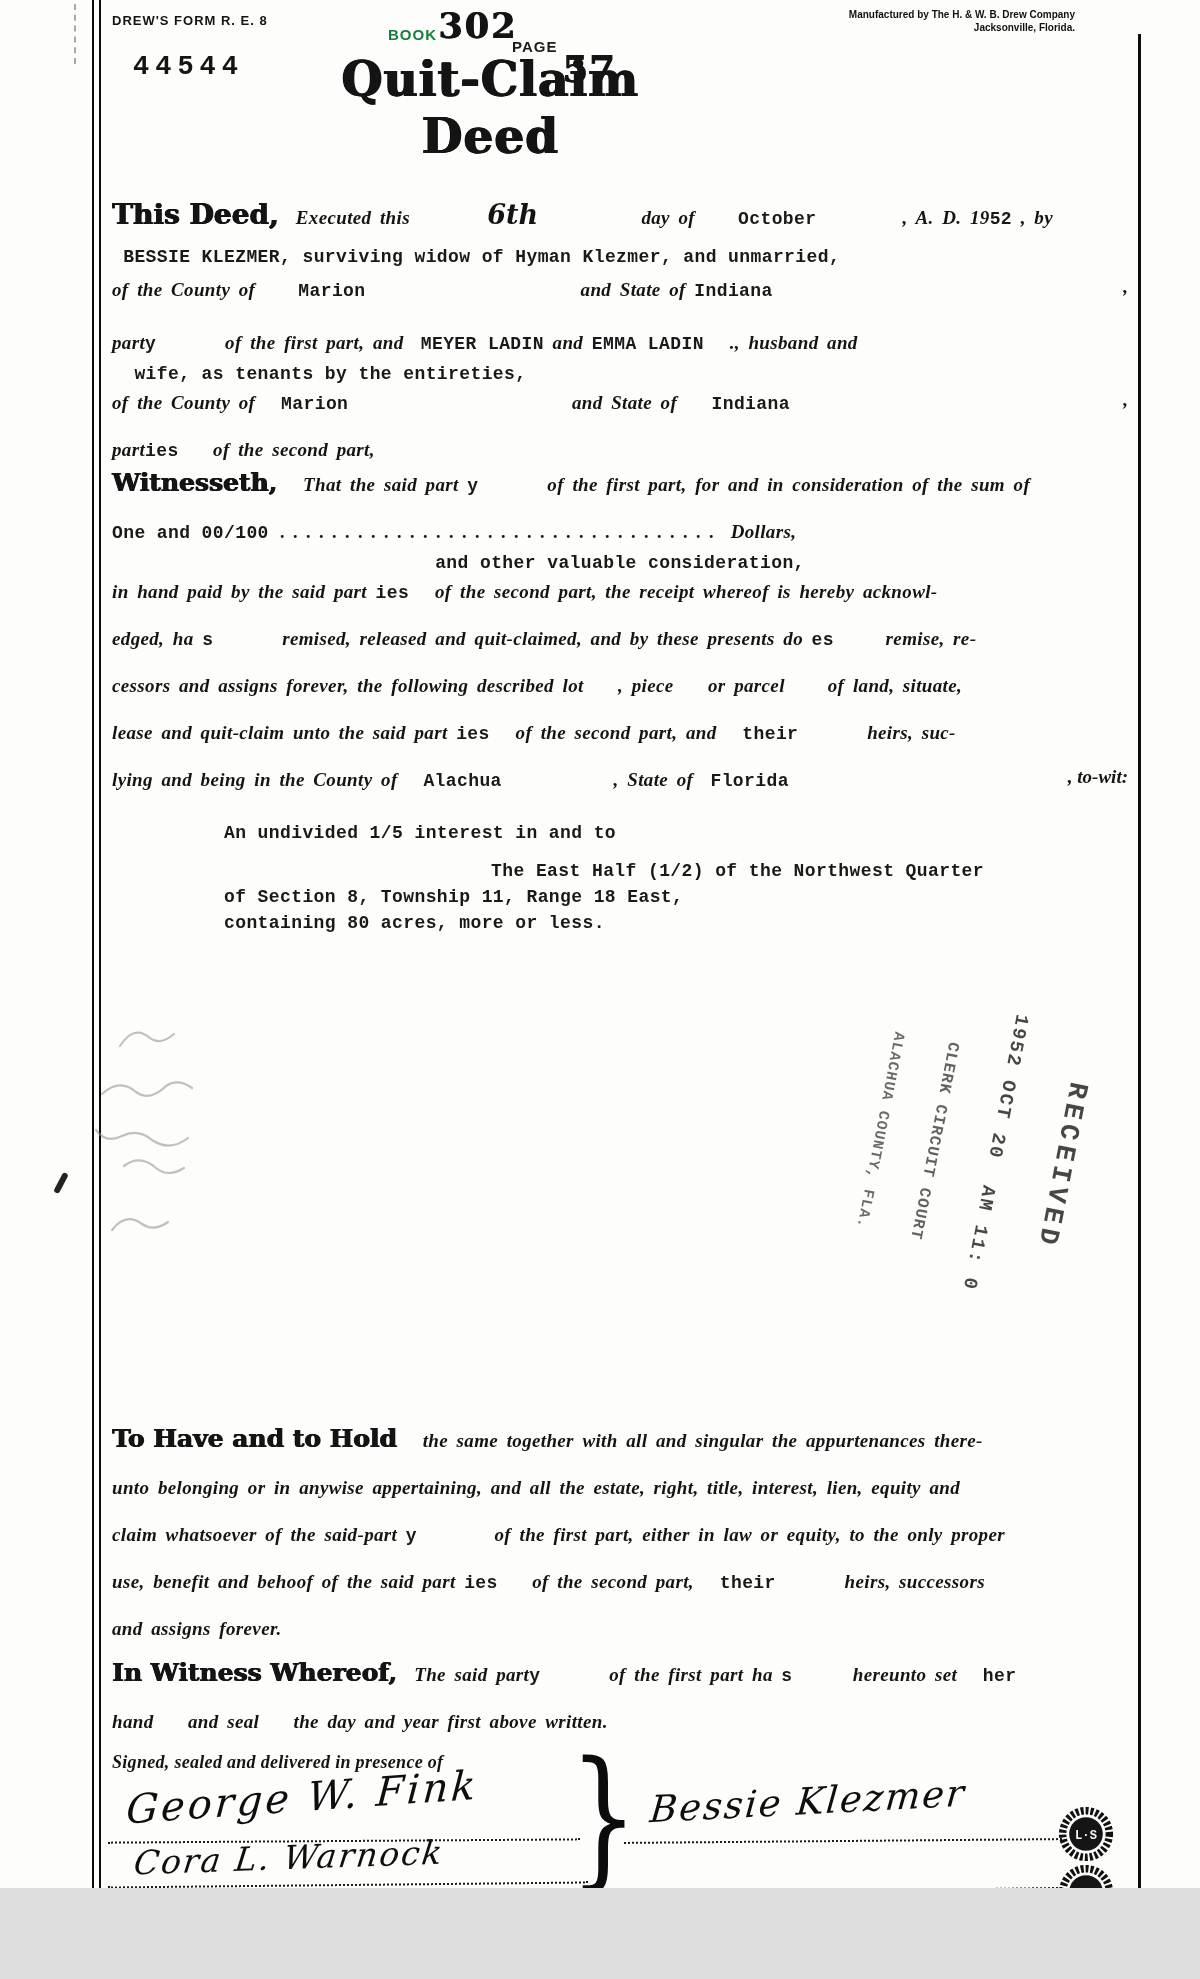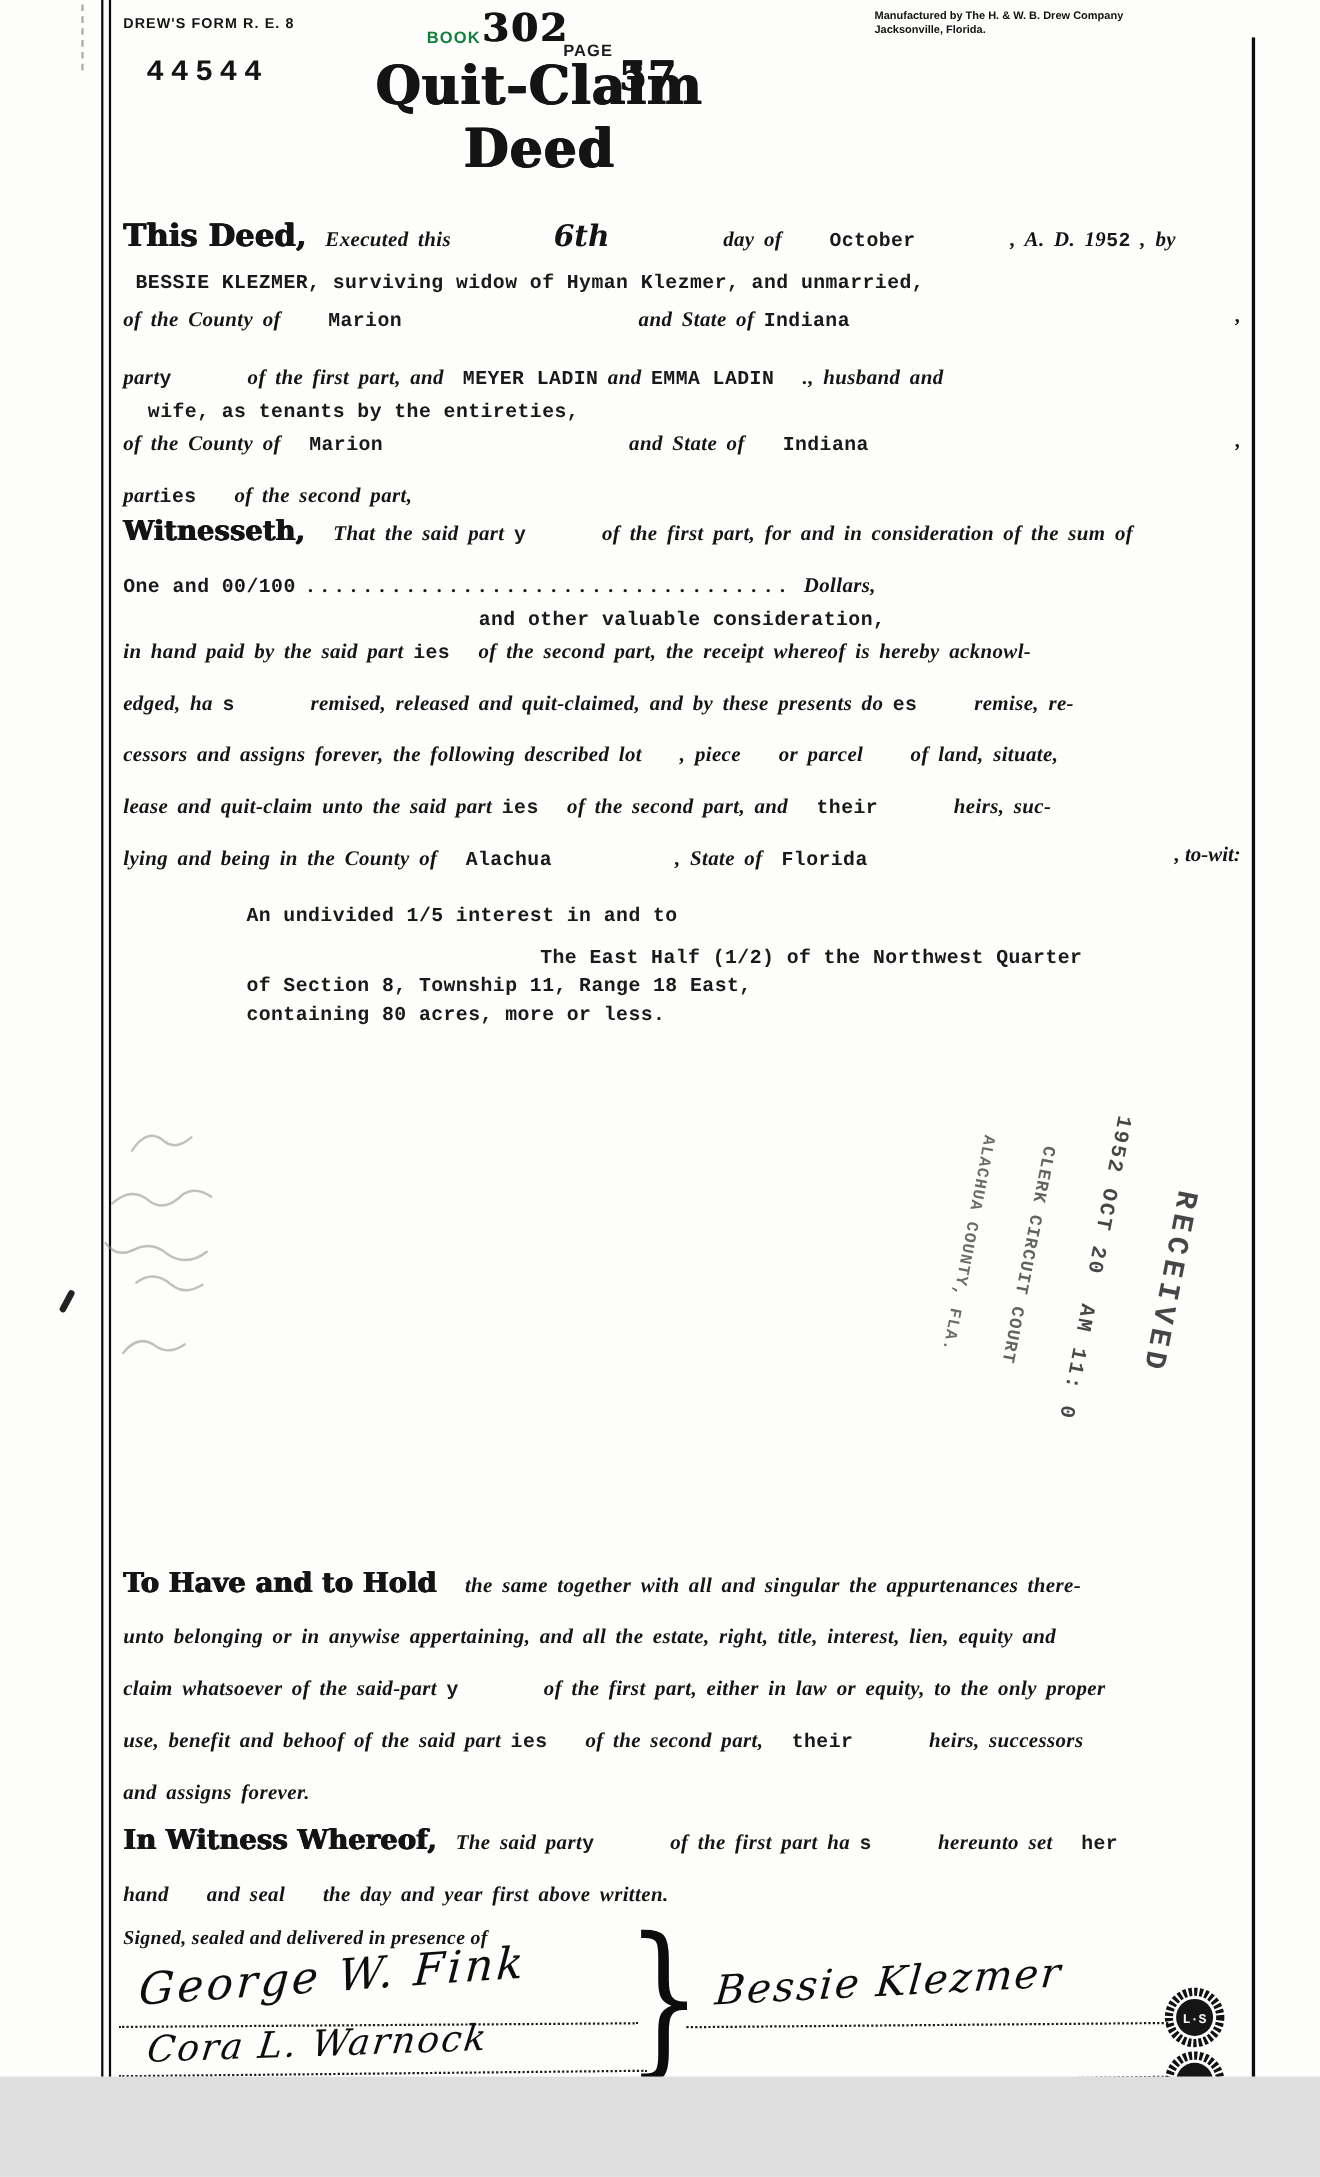--- a/index.html
+++ b/index.html
@@ -9,21 +9,21 @@
   .left-rule{position:absolute;left:92px;top:0;height:1956px;width:5px;
              border-left:2.5px solid #0b0b0b;border-right:2.5px solid #0b0b0b;}
   .left-dash{position:absolute;left:74px;top:4px;height:60px;border-left:2px dashed #666;opacity:.55;}
   .right-rule{position:absolute;left:1138px;top:34px;height:1932px;width:2.5px;background:#0d0d0d;}
   
   .hdr-formid{position:absolute;left:112px;top:13px;font:700 13px "Liberation Sans",sans-serif;letter-spacing:1px;}
   .hdr-book-label{position:absolute;left:388px;top:26px;font:700 15px "Liberation Sans",sans-serif;letter-spacing:1px;color:#15803d;}
   .hdr-book-num{position:absolute;left:438px;top:5px;font:700 35px "DejaVu Serif",serif;letter-spacing:2px;text-shadow:1px 0 #111;}
   .hdr-page-label{position:absolute;left:512px;top:38px;font:700 15px "Liberation Sans",sans-serif;letter-spacing:1px;color:#1c1c1c;}
   .hdr-page-num{position:absolute;left:562px;top:3px;font:700 37px "DejaVu Serif",serif;letter-spacing:1px;text-shadow:1px 0 #111;margin-top:44px;}
-  .hdr-mfr{position:absolute;left:795px;top:8px;width:280px;text-align:left;
+  .hdr-mfr{position:absolute;left:795px;top:8px;width:280px;text-align:right;
            font:700 10px/13px "Liberation Sans",sans-serif;color:#111;}
   .instr-num{position:absolute;left:133px;top:52px;font:700 27px "Liberation Mono",monospace;letter-spacing:6px;}
   .doc-title{position:absolute;left:270px;top:52px;width:440px;text-align:center;
              font:700 47px "DejaVu Serif",serif;letter-spacing:1px;
              text-shadow:1.2px 0 currentColor, -0.4px 0 currentColor;transform:scaleY(1.04);}
   
   .sec{position:absolute;left:112px;width:1016px;}
   .sec-opening{top:198px;}
   .sec-witnesseth{top:468px;}
   .sec-description{top:820px;left:224px;width:760px;}
@@ -34,21 +34,21 @@
   .sec-description .line{line-height:26px;min-height:26px;}
   .mt-t{margin-top:4px;}.mt-n{margin-top:8px;}.mt-l{margin-top:17px;}.mt-x{margin-top:23px;}.mt-d{margin-top:12px;text-align:right;}
   .center{text-align:center;}
   .seg-form{font:italic 700 19px "Liberation Serif",serif;letter-spacing:.35px;word-spacing:3.5px;}
   .seg-formr{font:italic 700 19px "Liberation Serif",serif;float:right;}
   .seg-formsm{font:italic 700 18px "Liberation Serif",serif;letter-spacing:.3px;}
   .seg-lead{font:700 25px "DejaVu Serif",serif;letter-spacing:0;
             text-shadow:.8px 0 currentColor,-.3px 0 currentColor;}
   .sec-opening .seg-lead{font-size:28px;}
   .seg-typed{font:700 18px "Liberation Mono",monospace;letter-spacing:.4px;color:#191919;}
-  .seg-hand{font:italic 700 27px "DejaVu Serif",serif;margin-left:16px;}
+  .seg-hand{font:italic 700 27px "DejaVu Serif",serif;}
   .seg-dots{font:700 18px "Liberation Serif",serif;letter-spacing:2px;}
   
   .sig{position:absolute;font-family:"DejaVu Serif",serif;font-style:italic;color:#0e0e0e;white-space:pre;}
   .sig-w1{left:126px;top:1774px;font-size:40px;transform:rotate(-4deg) skewX(-8deg);letter-spacing:3px;}
   .sig-w2{left:134px;top:1838px;font-size:33px;transform:rotate(-2deg) skewX(-9deg);letter-spacing:2px;}
   .sig-p{left:650px;top:1780px;font-size:37px;transform:rotate(-3deg) skewX(-8deg);letter-spacing:2px;}
   .sigline{position:absolute;border-bottom:2.5px dotted #1a1a1a;height:0;}
   .sl-l1{left:108px;top:1840px;width:472px;transform:rotate(-.4deg);}
   .sl-l2{left:108px;top:1884px;width:480px;transform:rotate(-.6deg);}
   .sl-r1{left:624px;top:1840px;width:438px;transform:rotate(-.5deg);}

